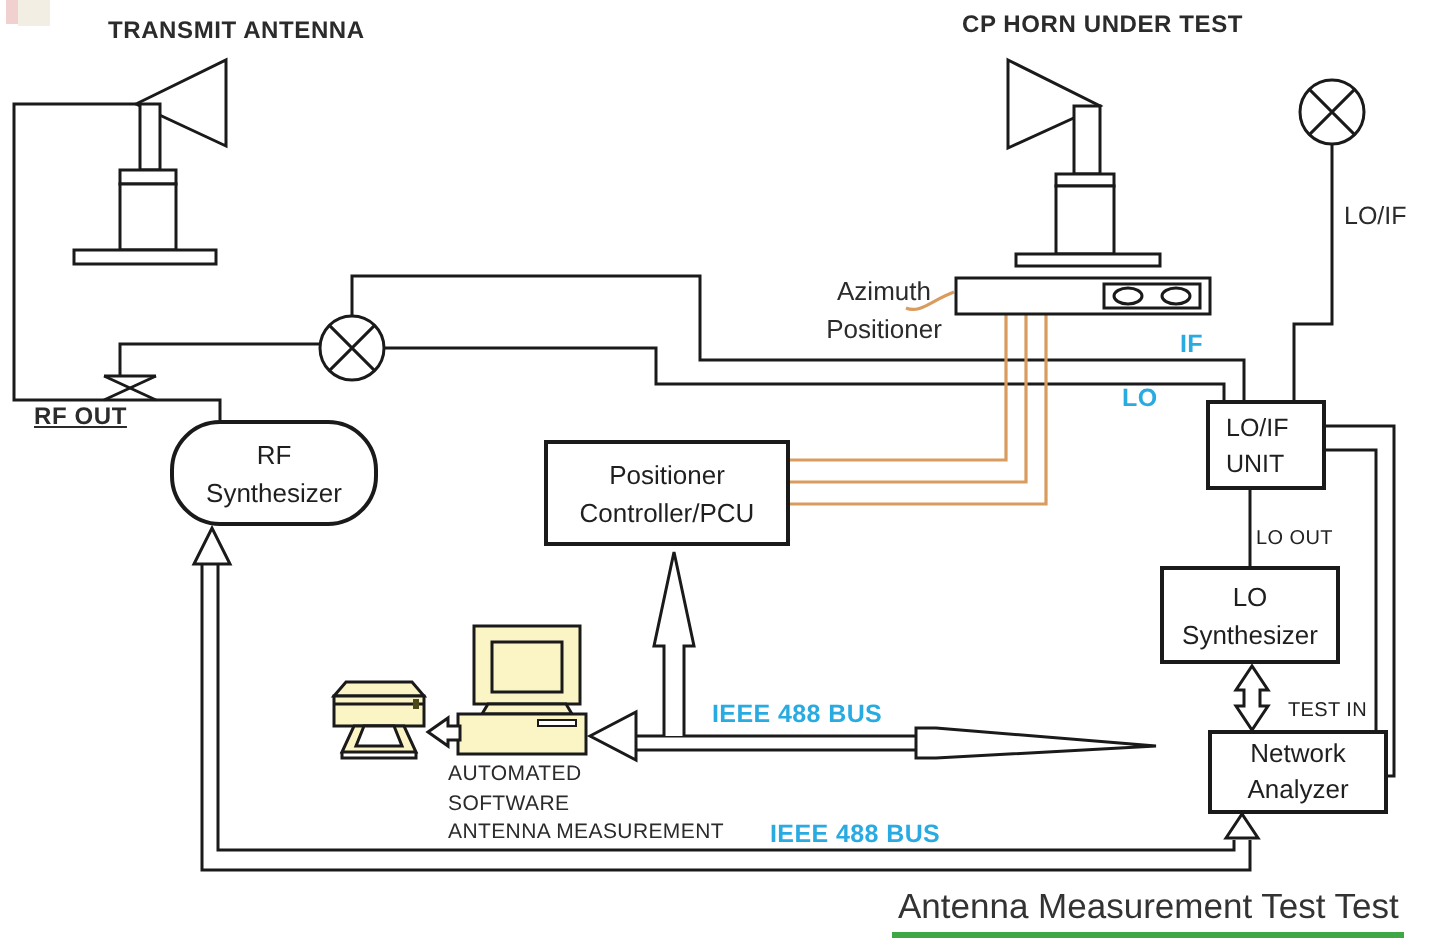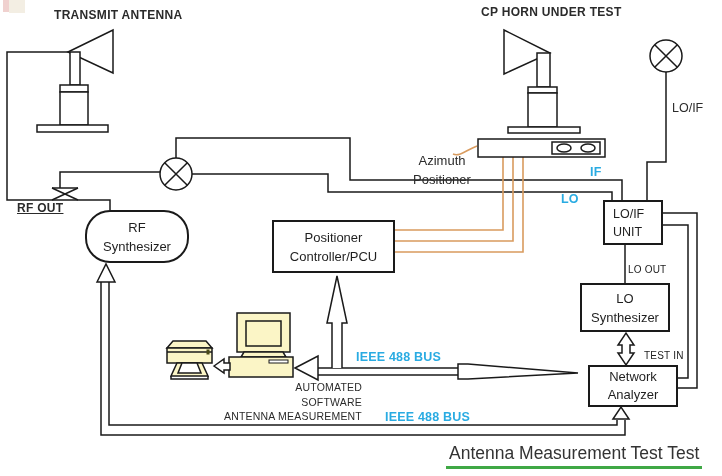--- a/index.html
+++ b/index.html
@@ -20,21 +20,21 @@
   svg .shape{stroke:var(--wire);stroke-width:1.5;fill:#ffffff;}
   svg .cream{fill:var(--device-fill);}
   svg .orange{stroke:var(--control-wire);stroke-width:1.6;fill:none;}
   svg .darkbit{fill:#4a4a18;stroke:none;}
   .box{
     position:absolute;background:#fff;border:2px solid var(--wire);
     display:flex;flex-direction:column;justify-content:center;align-items:center;
     font-size:13px;line-height:19px;color:#1f1f1f;box-sizing:border-box;white-space:nowrap;
   }
   .box.left-align{align-items:flex-start;padding-left:8px;}
-  .lbl{position:absolute;white-space:nowrap;color:#2b2b2b;text-align:right;}
+  .lbl{position:absolute;white-space:nowrap;color:#2b2b2b;}
   .caps{font-size:12px;font-weight:600;letter-spacing:.3px;}
   .cyan{color:var(--signal-label);font-weight:700;font-size:12.5px;letter-spacing:.2px;}
   .small{font-size:10px;letter-spacing:.2px;color:#222;}
   .center{text-align:center;}
   .title{
     position:absolute;left:446px;top:443px;font-size:17.5px;color:var(--title-text);
     border-bottom:3px solid var(--title-underline);padding:0 3px 2px 3px;white-space:nowrap;
   }
   .artifact{position:absolute;pointer-events:none;}
 </style>
@@ -156,29 +156,29 @@
   <div class="box left-align" style="left:603px;top:200px;width:60px;height:45px;font-size:12.5px;line-height:18px;">
     <span>LO/IF</span>
     <span>UNIT</span>
   </div>
 
   <div class="box" style="left:580px;top:283px;width:90px;height:49px;">
     <span>LO</span>
     <span>Synthesizer</span>
   </div>
 
-  <div class="box" style="left:588px;top:365px;width:90px;height:42px;line-height:18px;">
+  <div class="box" style="left:604px;top:365px;width:90px;height:42px;line-height:18px;">
     <span>Network</span>
     <span>Analyzer</span>
   </div>
 
   <div class="lbl caps" style="left:54px;top:8px;">TRANSMIT ANTENNA</div>
   <div class="lbl caps" style="left:481px;top:5px;">CP HORN UNDER TEST</div>
 
-  <div class="lbl center" style="left:403px;top:136px;width:78px;font-size:13px;line-height:19px;margin-top:15px;">
+  <div class="lbl center" style="left:403px;top:136px;width:78px;font-size:13px;line-height:19px;">
     <div>Azimuth</div>
     <div>Positioner</div>
   </div>
 
   <div class="lbl caps" style="left:17px;top:201px;text-decoration:underline;">RF OUT</div>
   <div class="lbl" style="left:672px;top:101px;font-size:12.5px;">LO/IF</div>
 
   <div class="lbl cyan" style="left:590px;top:165px;">IF</div>
   <div class="lbl cyan" style="left:561px;top:192px;">LO</div>
 

